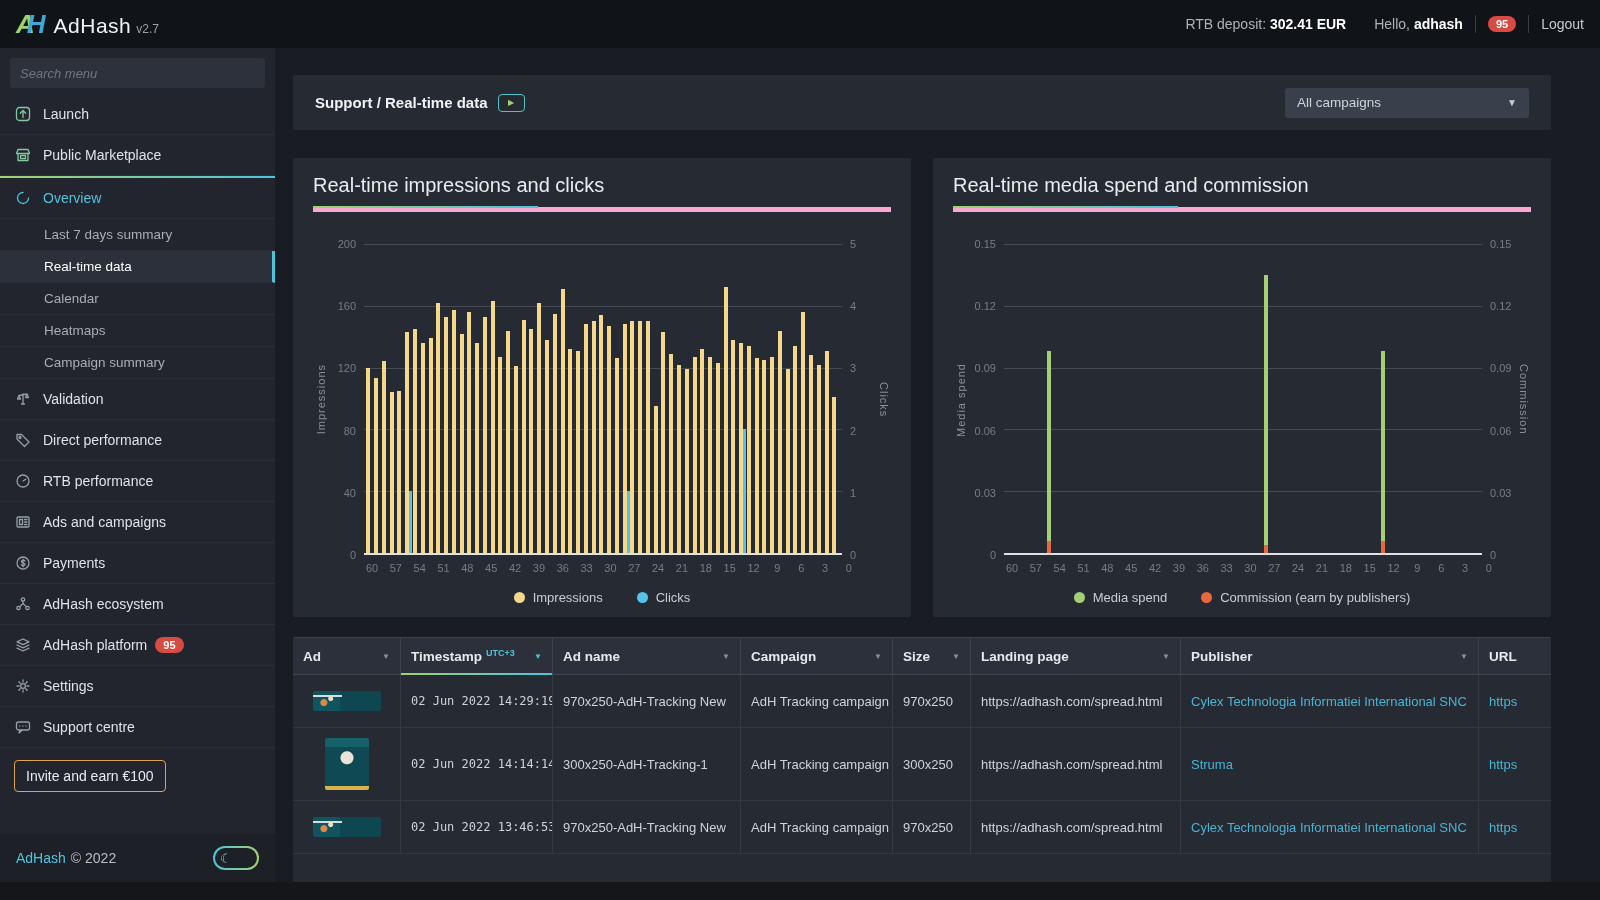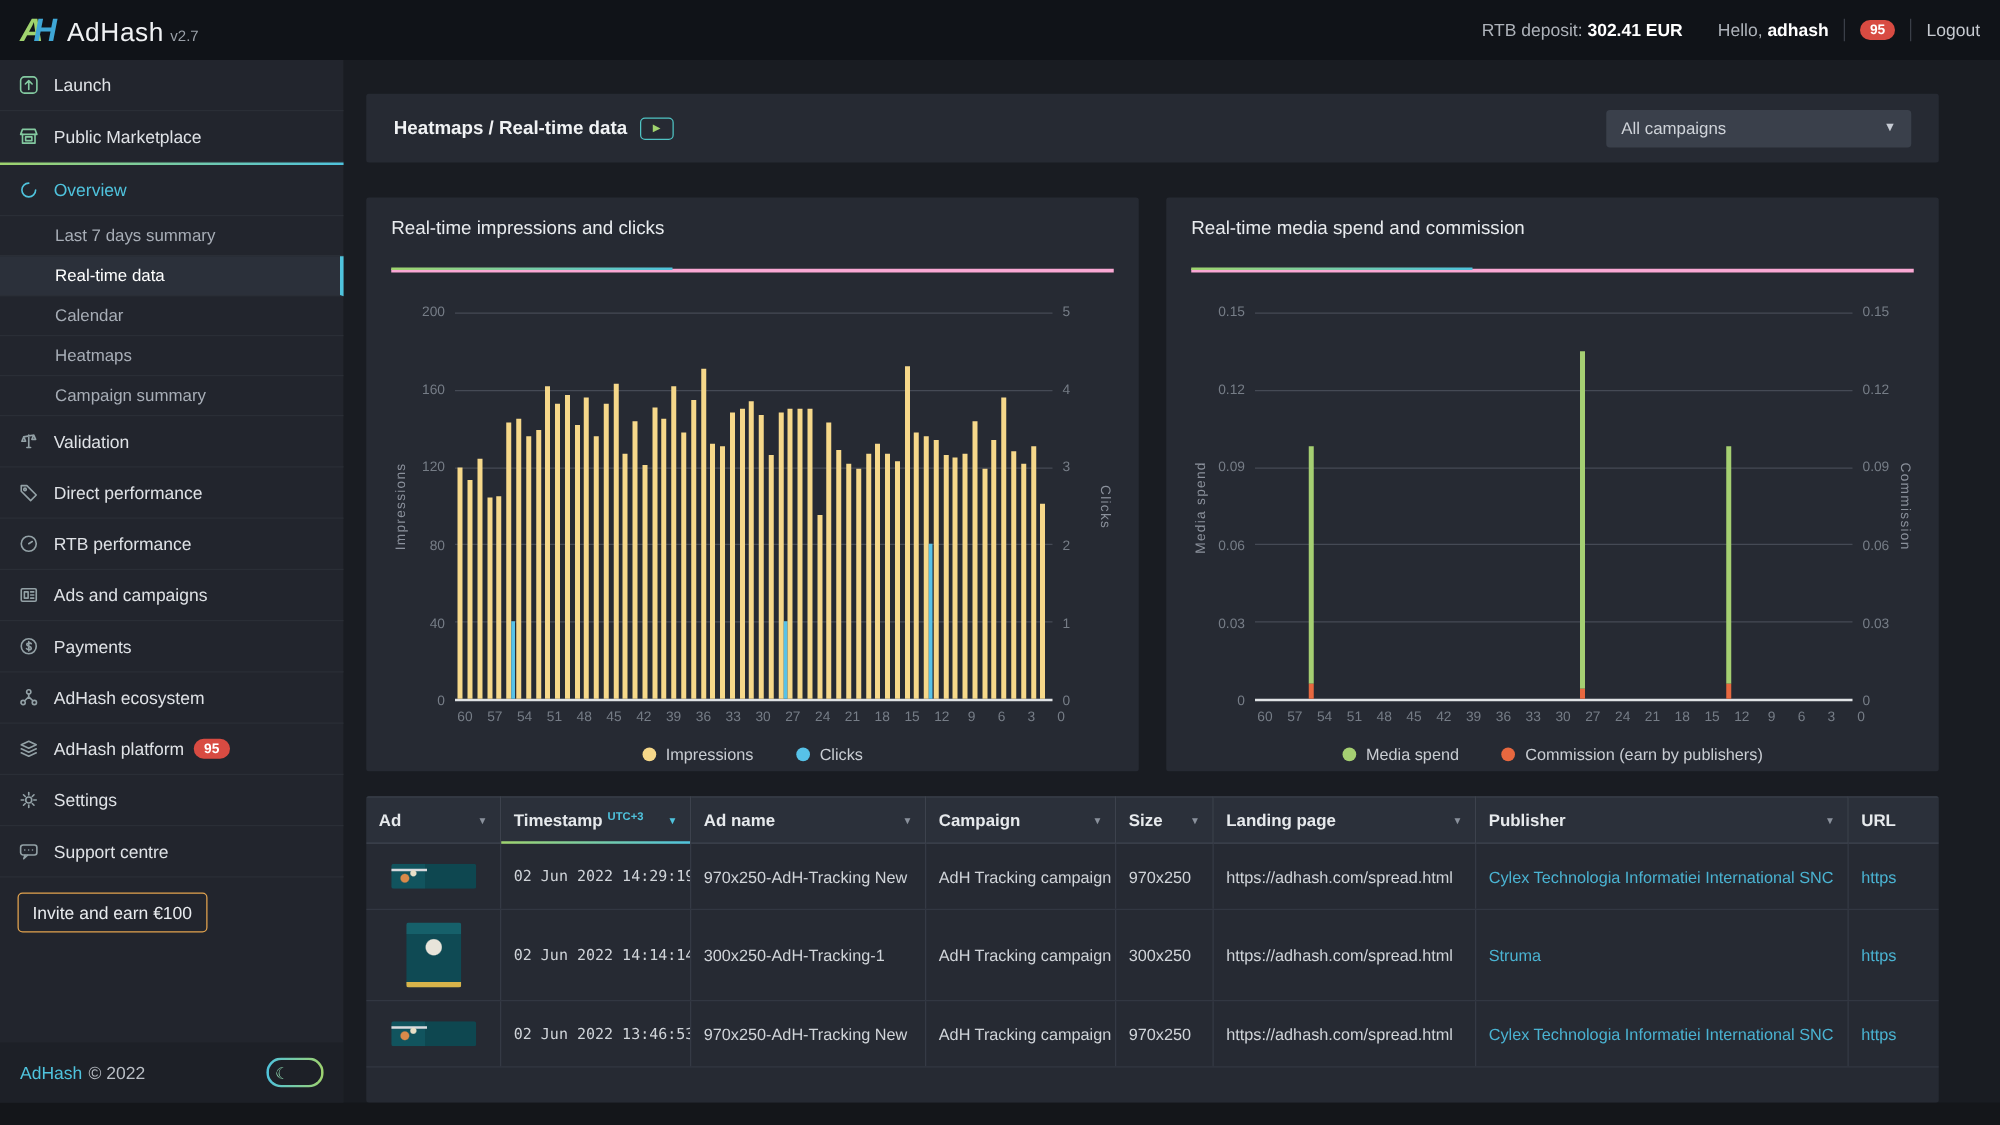--- a/index.html
+++ b/index.html
@@ -58,22 +58,22 @@
   .crumb { font-size:15px; font-weight:bold; color:#f0f2f4; }
   .play-btn { display:inline-flex; align-items:center; justify-content:center; width:27px; height:18px;
     border:1px solid #4fc3c4; border-radius:4px; margin-left:10px; cursor:pointer; }
   .play-btn .tri { color:#9fd36e; font-size:8px; line-height:1; }
   .campaign-select { margin-left:auto; width:244px; height:30px; background:#3a404b; border-radius:3px;
     display:flex; align-items:center; padding:0 12px; font-size:13.5px; color:#cfd3d9; cursor:pointer; }
   .campaign-select .caret { margin-left:auto; font-size:10px; color:#c7ccd4; }
 
   .chart-panel { top:110px; width:618px; height:459px; padding:16px 20px; }
   #chart1 { left:18px; } #chart2 { left:658px; }
-  .panel-title { position:relative; font-size:15px; color:#e9ecef; padding-bottom:24px;
-    border-bottom:3px solid #f9a8d4; }
+  .panel-title { position:relative; font-size:20px; color:#e9ecef; padding-bottom:10px;
+    border-bottom:5px solid #f9a8d4; }
   .panel-title::after { content:""; position:absolute; left:0; bottom:-1px; width:225px; height:2px;
     background:linear-gradient(90deg,#9fd36e,#4fc3dd); }
   .chart-row { display:flex; height:311px; margin-top:32px; }
   .axis-title { width:15px; font-size:11px; color:#8b919c; display:flex; align-items:center; justify-content:center; }
   .axis-title span { writing-mode:vertical-rl; transform:rotate(180deg); letter-spacing:1px; }
   .axis-title.right span { transform:none; }
   .ticks { position:relative; width:36px; font-size:11px; color:#767d87; }
   .ticks.right { width:34px; }
   .tick { position:absolute; right:8px; transform:translateY(-50%); }
   .ticks.right .tick { right:auto; left:8px; }
@@ -151,20 +151,23 @@
       <span>Hello,</span> <b>adhash</b>
     </span>
     <span class="tb-sep"></span>
     <span class="badge-red">95</span>
     <span class="tb-sep"></span>
     <span class="logout">Logout</span>
   </div>
 </div>
 
 <div class="sidebar">
+  <div class="side-search">
+    <input type="text" placeholder="Search menu" style="">
+  </div>
   <div>
       <div class="side-item tint">
         <span class="icon">
           <svg viewBox="0 0 16 16">
             <rect x="1.5" y="1.5" width="13" height="13" rx="3"></rect>
             <path d="M8 11.5V5M5.3 7.2 8 4.5l2.7 2.7"></path>
           </svg>
         </span>
         <span class="lbl">Launch</span>
       </div>
@@ -293,21 +296,21 @@
     <span>© 2022</span>
     <span class="toggle">
       <span class="moon">☾</span>
     </span>
   </div>
 </div>
 
 <div class="main">
 
   <div class="panel crumb-panel">
-    <span class="crumb">Heatmaps / Real-time data</span>
+    <span class="crumb">Support / Real-time data</span>
     <span class="play-btn">
       <span class="tri">▶</span>
     </span>
     <div class="campaign-select">
       <span>All campaigns</span>
       <span class="caret">▼</span>
     </div>
   </div>
 
   <div class="panel chart-panel" id="chart1">

